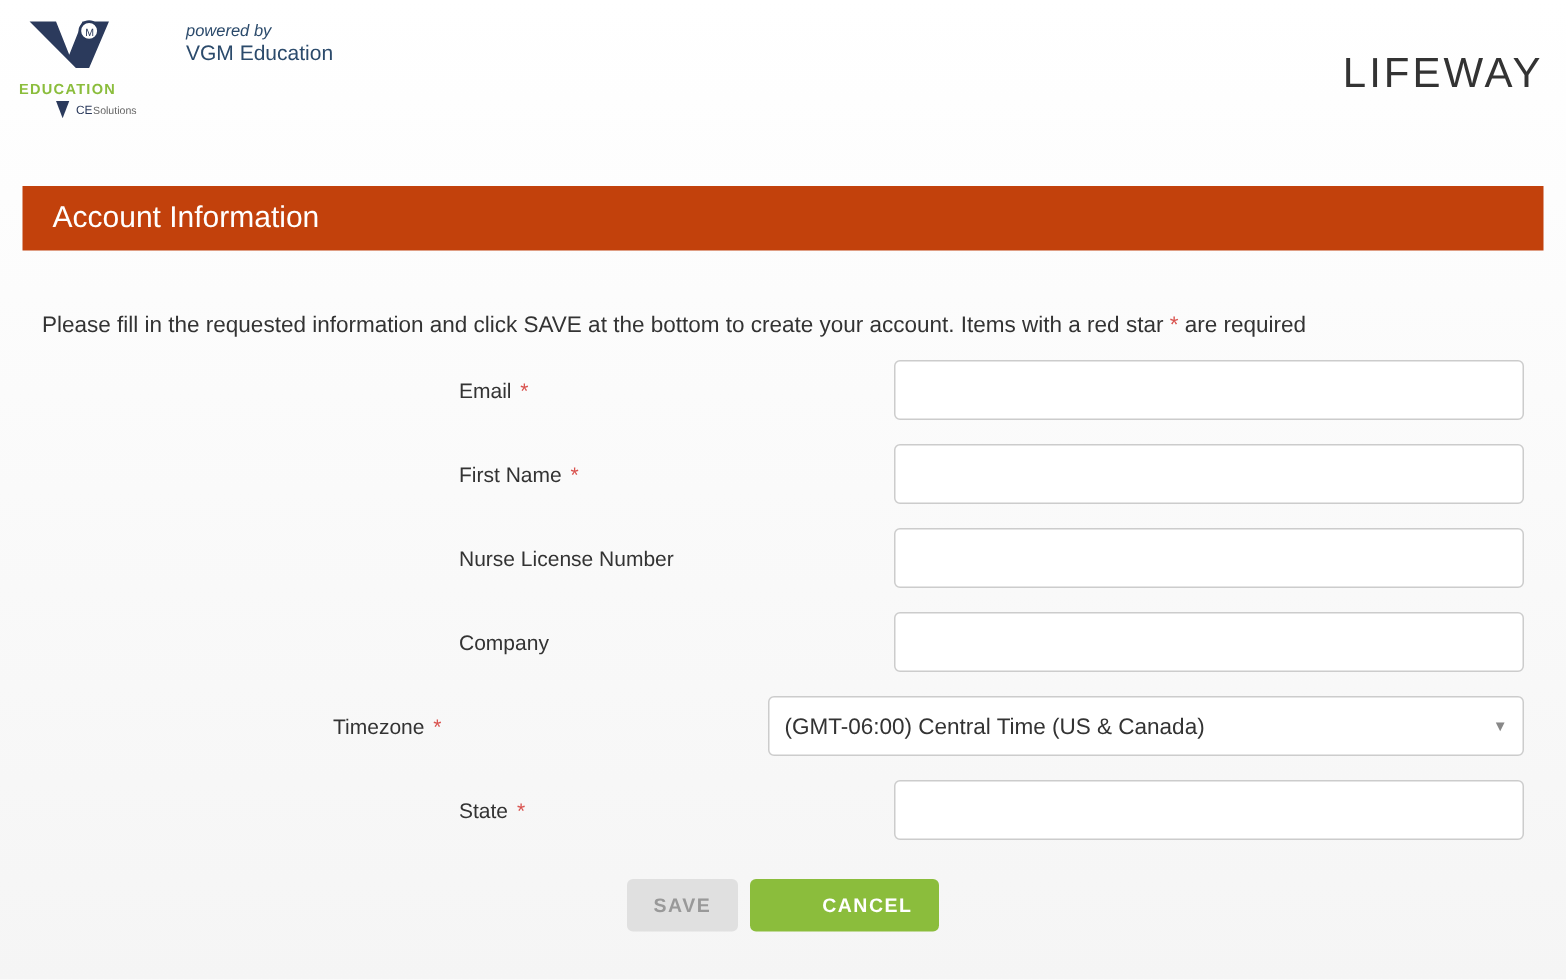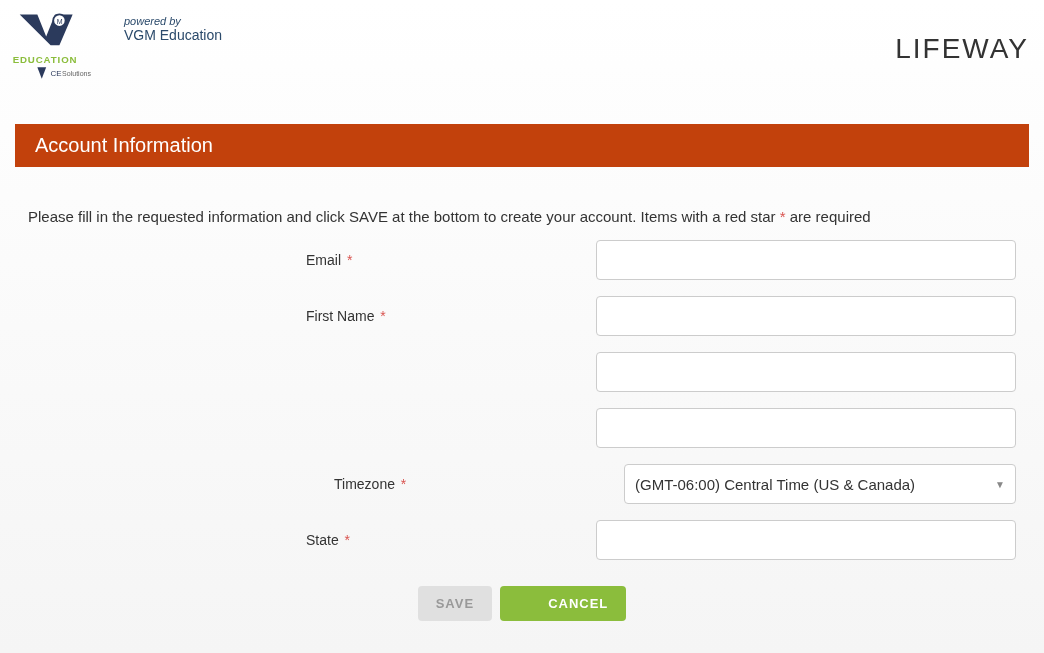--- a/index.html
+++ b/index.html
@@ -89,21 +89,21 @@
     .form-input {
       width: 420px;
       height: 40px;
       border: 1px solid #ccc;
       border-radius: 4px;
       padding: 0 10px;
       font-size: 14px;
       background: #fff;
     }
     .form-select {
-      width: 392px;
+      width: 504px;
       height: 40px;
       border: 1px solid #ccc;
       border-radius: 4px;
       padding: 0 10px;
       font-size: 15px;
       background: #fff;
       position: relative;
       display: flex;
       align-items: center;
       justify-content: space-between;
@@ -188,24 +188,30 @@
 
     <div class="form-row">
       <div class="form-label">
         <span>First Name</span>
         <span class="red-star">*</span>
       </div>
       <input type="text" class="form-input" value="" style="">
     </div>
 
     <div class="form-row">
-      <input type="text" class="form-input" value="" style="">
-    </div>
-
-    <div class="form-row">
+      <div class="form-label">
+        <span>Nurse License Number</span>
+      </div>
+      <input type="text" class="form-input" value="" style="">
+    </div>
+
+    <div class="form-row">
+      <div class="form-label">
+        <span>Company</span>
+      </div>
       <input type="text" class="form-input" value="" style="">
     </div>
 
     <div class="form-row">
       <div class="form-label">
         <span>Timezone</span>
         <span class="red-star">*</span>
       </div>
       <div class="form-select">
         <span class="select-text">(GMT-06:00) Central Time (US &amp; Canada)</span>

